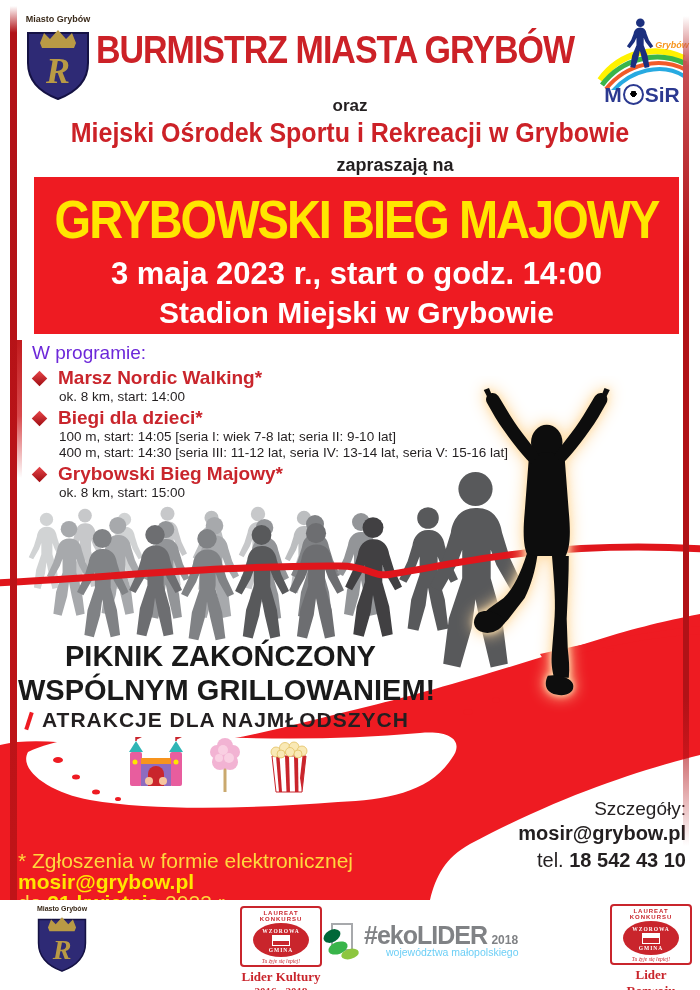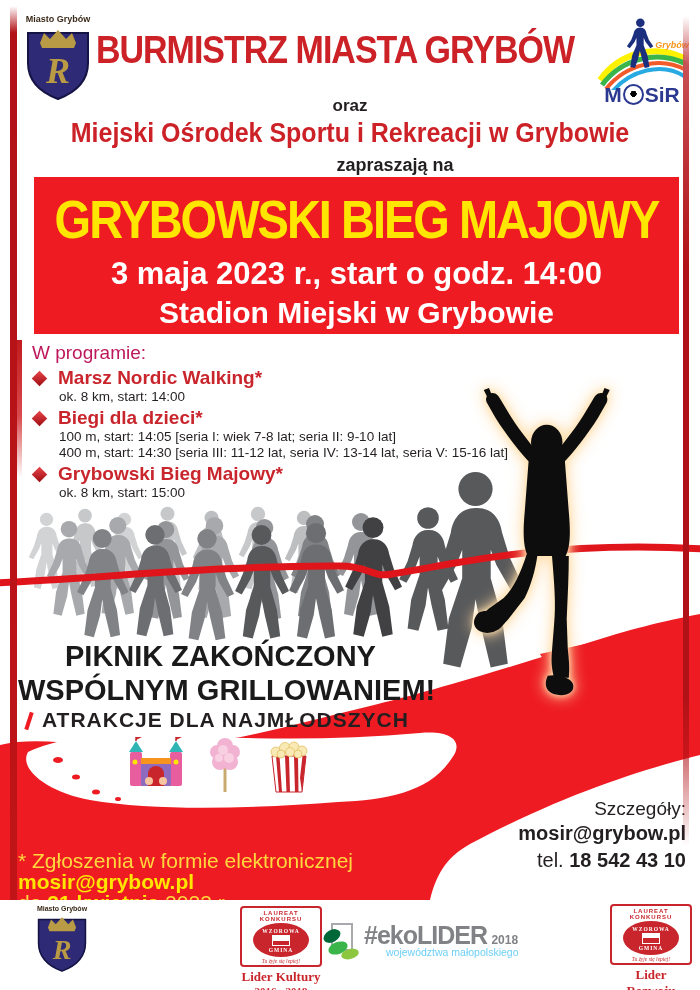--- a/index.html
+++ b/index.html
@@ -34,21 +34,21 @@
   .banner{left:20px;top:177px;width:645px;height:157px;background:#ee1b22;text-align:center;z-index:2;margin-left:14px;}
   .banner-title{margin-top:10px;color:#ffe600;font-size:47px;font-weight:bold;letter-spacing:-2px;
      transform:scaleY(1.15);transform-origin:top;font-family:"Liberation Sans",sans-serif;}
   .banner-l1{margin-top:14px;color:#ffffff;font-size:31px;font-weight:bold;}
   .banner-l2{margin-top:4px;color:#ffffff;font-size:30px;font-weight:bold;}
 
   
   .prog-bar{left:14px;top:340px;width:8px;height:138px;
     background:linear-gradient(to bottom,#c21b1e 0%,#d94a4d 55%,rgba(255,255,255,0) 100%);}
   .program{left:32px;top:342px;width:620px;z-index:2;}
-  .prog-heading{font-size:19px;color:#be185d;margin-bottom:3px;}
+  .prog-heading{font-size:19px;color:#6d28d9;margin-bottom:3px;}
   .prog-item{position:relative;padding-left:26px;margin-top:2px;}
   .prog-diamond{position:absolute;left:2px;top:6px;width:11px;height:11px;transform:rotate(45deg);
     background:linear-gradient(135deg,#e8474b,#9e0b10);}
   .prog-title{font-size:19px;font-weight:bold;color:#c9252c;}
   .prog-detail{font-size:13.5px;color:#231f20;line-height:16px;margin-left:1px;}
 
   
   .scene{left:0;top:376px;width:700px;height:524px;z-index:1;}
   .winner{filter:drop-shadow(0 0 3px #ffe3b3) drop-shadow(0 0 7px #ffd9a0);}
 

